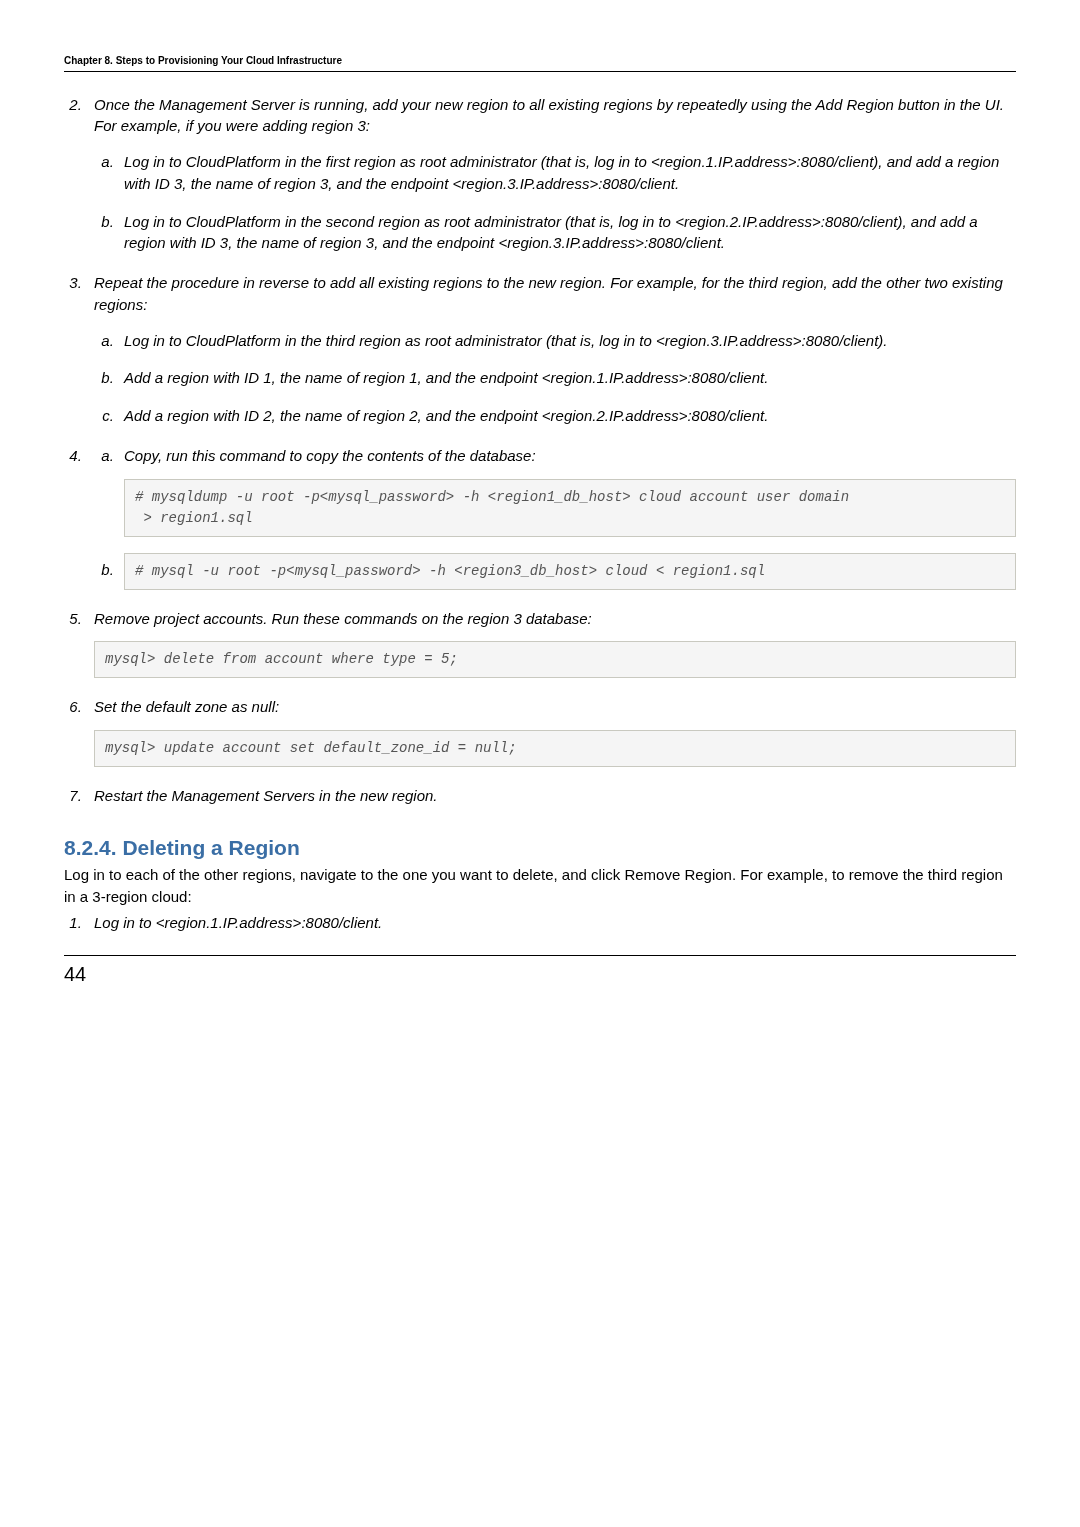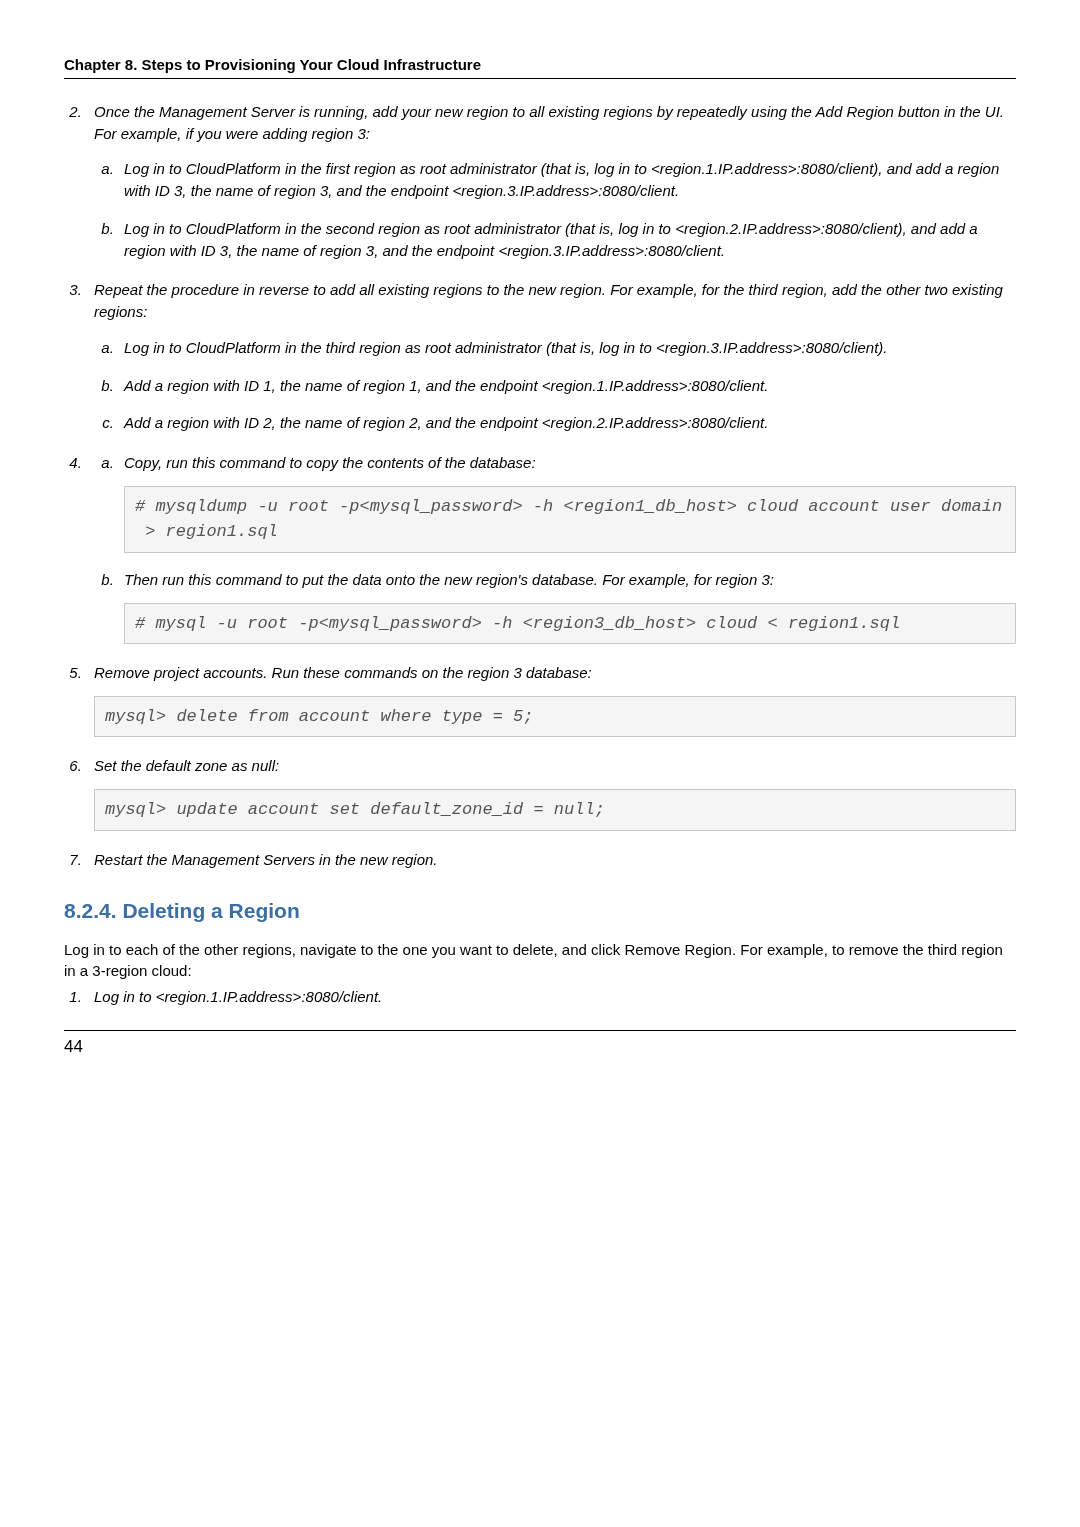--- a/index.html
+++ b/index.html
@@ -6,35 +6,35 @@
     font-family: "Liberation Sans", Arial, Helvetica, sans-serif;
     font-size: 15px;
     color: #000;
     background: #fff;
     margin: 0;
     padding: 54px 64px 30px 64px;
     line-height: 1.45;
   }
   .chapter-header {
     font-weight: bold;
-    font-size: 15px;
+    font-size: 10px;
     margin-bottom: 2px;
   }
   hr.header-rule {
     border: none;
     border-top: 1.5px solid #000;
     margin: 0 0 22px 0;
   }
   hr.footer-rule {
     border: none;
     border-top: 1.5px solid #000;
     margin: 22px 0 4px 0;
   }
   .page-number {
-    font-size: 17px;
+    font-size: 20px;
     margin: 0;
   }
   ol.num-list {
     list-style: decimal;
     padding-left: 22px;
     margin: 0;
   }
   ol.num-list > li {
     margin-bottom: 18px;
     padding-left: 8px;
@@ -47,34 +47,34 @@
   }
   ol.alpha-list > li {
     margin-bottom: 16px;
     padding-left: 6px;
   }
   .para {
     margin: 12px 0 0 0;
   }
   .code-block {
     font-family: "Liberation Mono", "Courier New", monospace;
-    font-size: 17px;
+    font-size: 14px;
     background: #f5f5f5;
     border: 1px solid #c9c9c0;
     padding: 7px 10px;
     margin: 12px 0 4px 0;
     white-space: pre-wrap;
     line-height: 1.5;
     color: #555;
   }
   h2.section-title {
     color: #3a6ea5;
     font-size: 21px;
     font-weight: bold;
-    margin: 26px 0 12px 0;
+    margin: 26px 0 1px 0;
   }
   .body-text {
     margin: 0 0 4px 0;
   }
 </style>
 </head>
 <body>
 
 <div class="chapter-header">Chapter 8. Steps to Provisioning Your Cloud Infrastructure</div>
 <hr class="header-rule">
@@ -99,21 +99,20 @@
   </li>
 
   <li>
     <ol class="alpha-list">
       <li>
         <span>Copy, run this command to copy the contents of the database:</span>
         <div class="code-block"># mysqldump -u root -p&lt;mysql_password&gt; -h &lt;region1_db_host&gt; cloud account user domain
  &gt; region1.sql</div>
       </li>
       <li>
-        <span>Then run this command to put the data onto the new region's database. For example, for region 3:</span>
         <div class="code-block"># mysql -u root -p&lt;mysql_password&gt; -h &lt;region3_db_host&gt; cloud &lt; region1.sql</div>
       </li>
     </ol>
   </li>
 
   <li>
     <span>Remove project accounts. Run these commands on the region 3 database:</span>
     <div class="code-block">mysql&gt; delete from account where type = 5;</div>
   </li>
 

